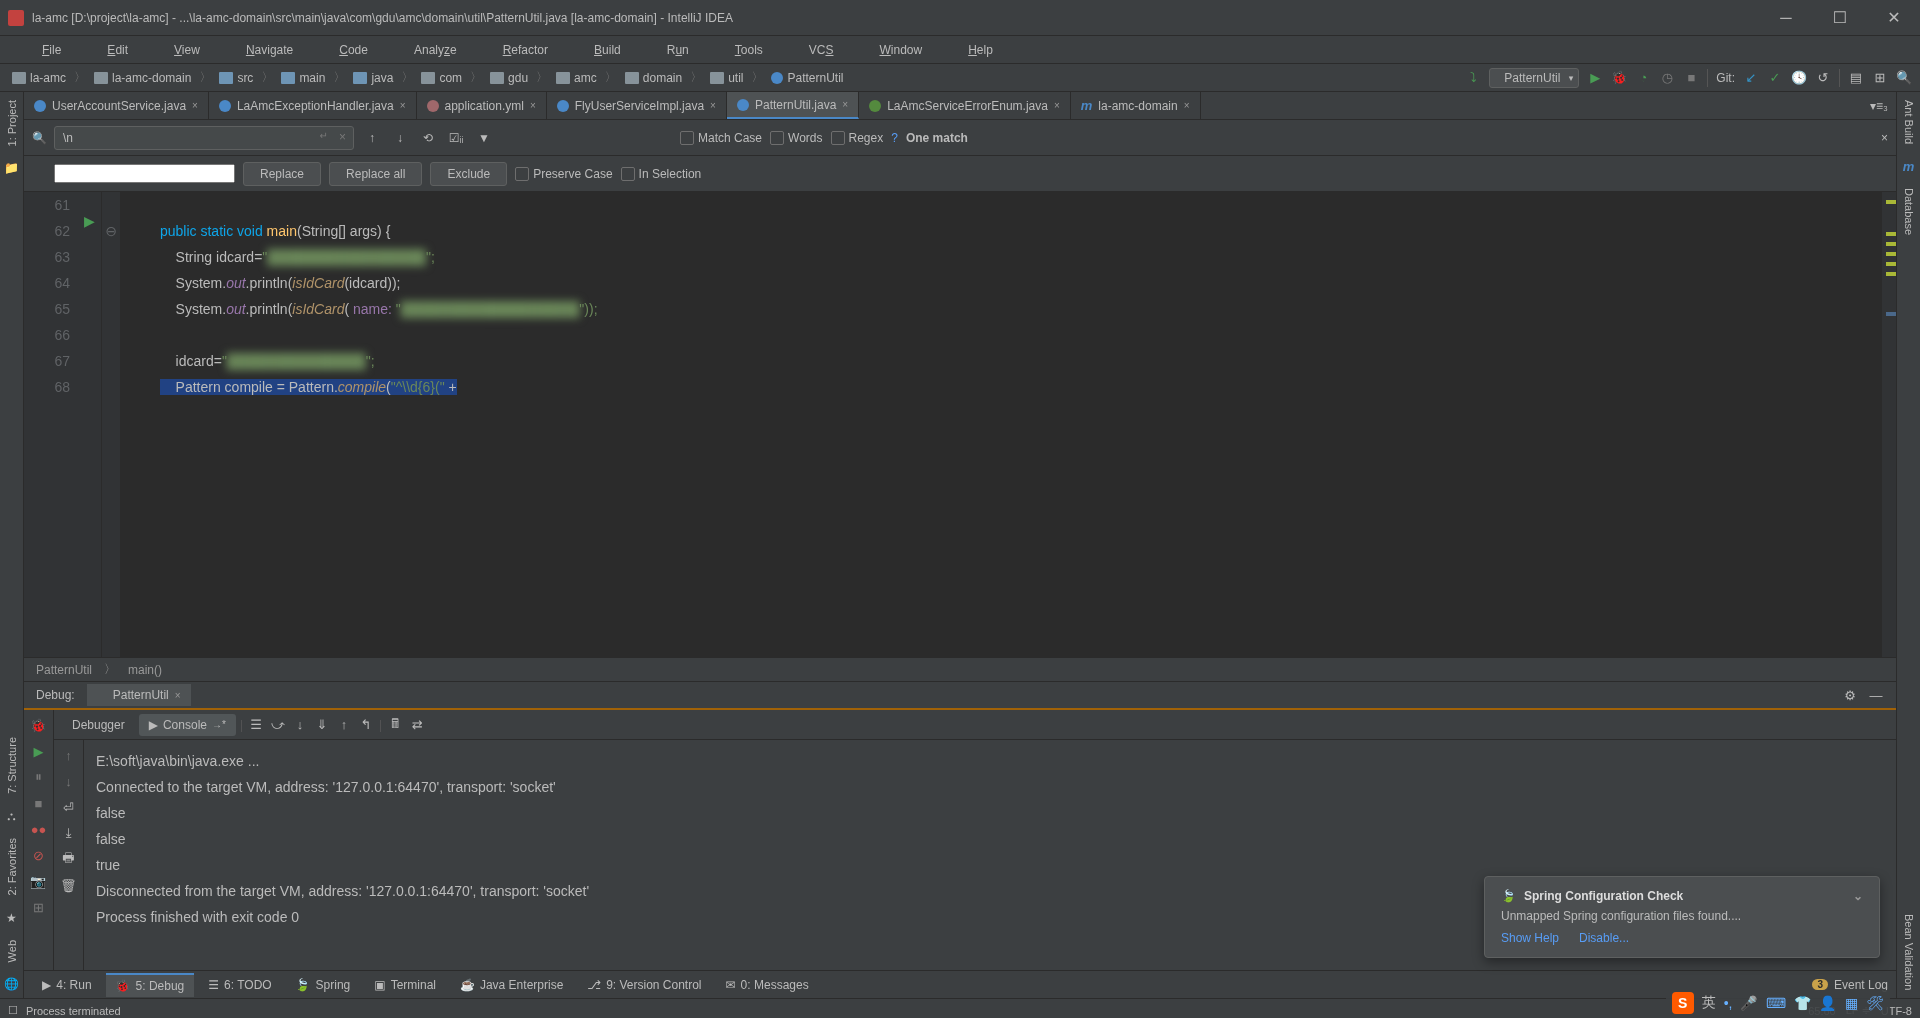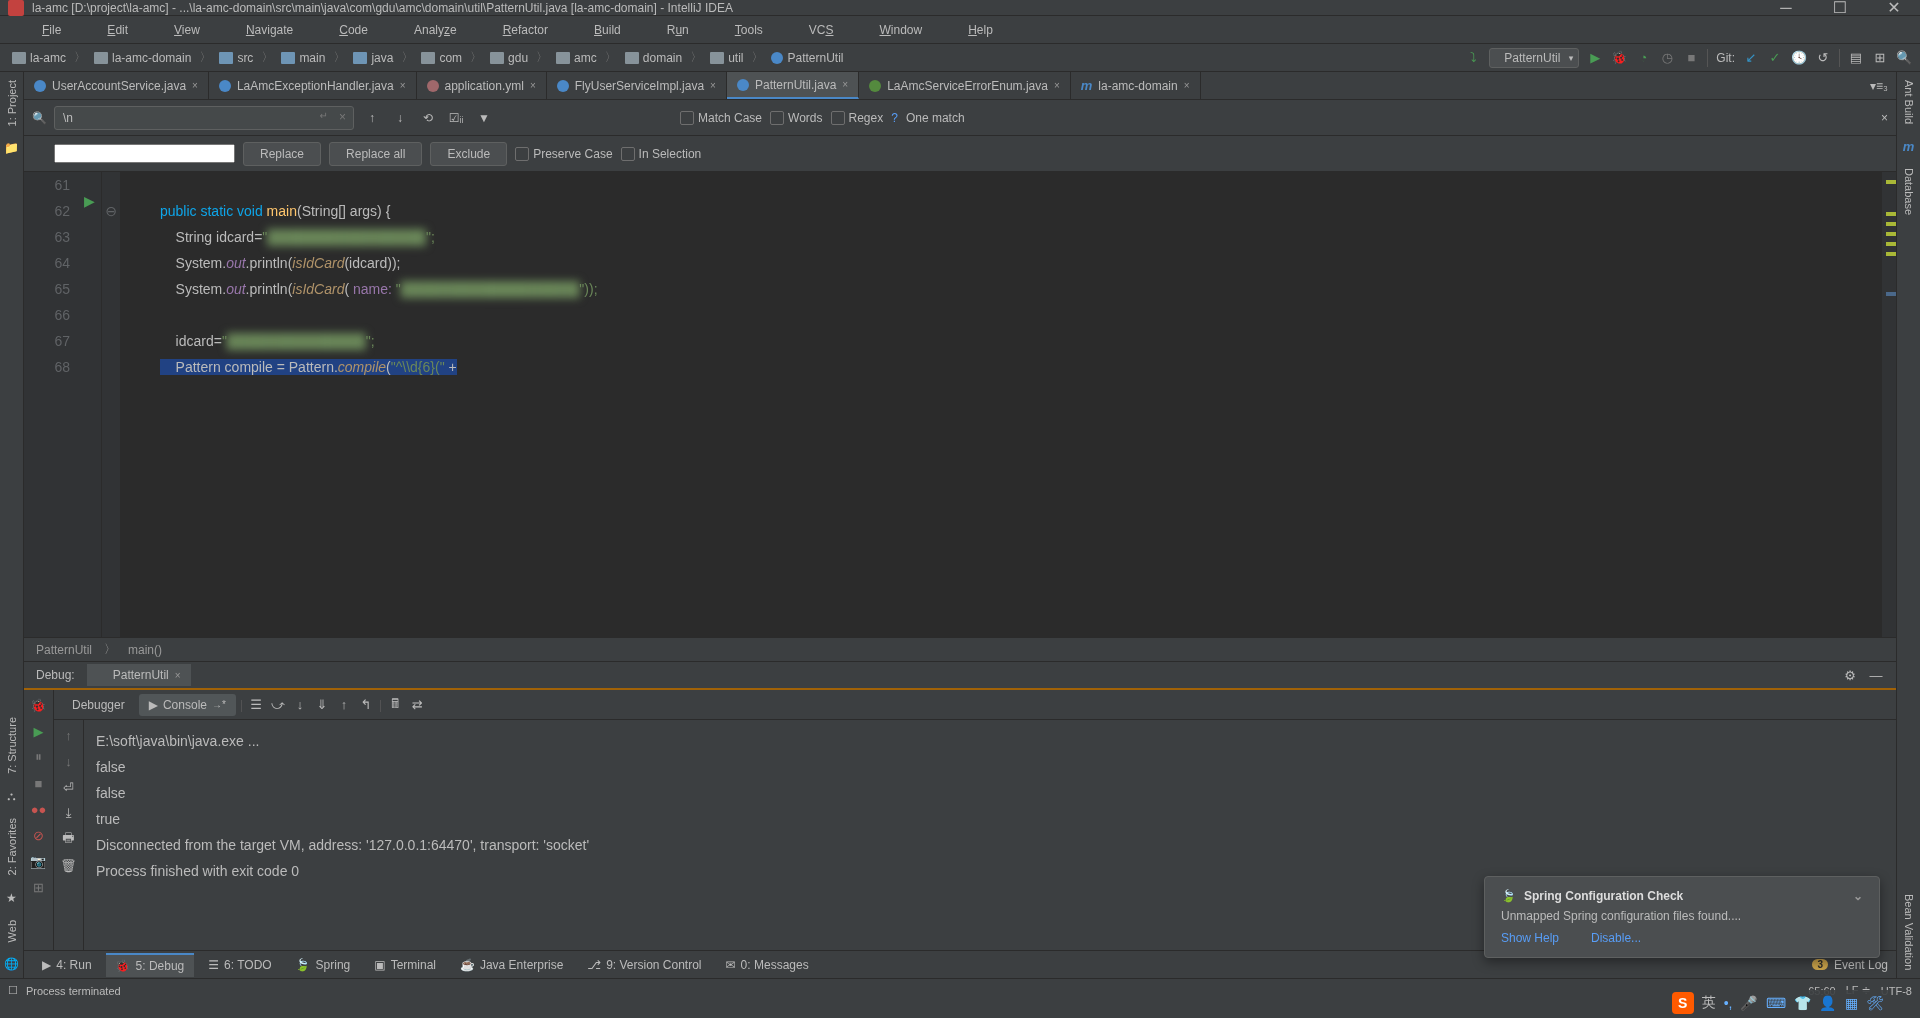--- a/index.html
+++ b/index.html
@@ -1,17 +1,17 @@
 <!DOCTYPE html>
 <html><head>
 <meta charset="utf-8">
 <style>
 * { margin: 0; padding: 0; box-sizing: border-box; font-family: "Segoe UI", sans-serif; }
 body { background: #3c3f41; color: #bbbbbb; font-size: 12px; overflow: hidden; width: 1920px; height: 1018px; }
-.titlebar { height: 16px; background: #3c3f41; display: flex; align-items: center; padding: 0 8px; border-bottom: 1px solid #2b2b2b; }
+.titlebar { height: 36px; background: #3c3f41; display: flex; align-items: center; padding: 0 8px; border-bottom: 1px solid #2b2b2b; }
 .titlebar-icon { width: 16px; height: 16px; background: #c3423f; border-radius: 2px; margin-right: 8px; }
 .titlebar-text { flex: 1; font-size: 12px; color: #bbbbbb; }
 .winbtns { display: flex; gap: 18px; }
 .winbtn { width: 36px; height: 22px; display: flex; align-items: center; justify-content: center; cursor: pointer; font-size: 16px;}
 .menubar { height: 28px; background: #3c3f41; display: flex; align-items: center; padding: 0 8px; gap: 4px; border-bottom: 1px solid #2b2b2b; }
 .menu-item { padding: 3px 8px; cursor: pointer; margin-left: 26px; }
 .menu-item .u { text-decoration: underline; }
 .toolbar { height: 28px; background: #3c3f41; display: flex; align-items: center; padding: 0 8px; border-bottom: 1px solid #2b2b2b; }
 .crumb { display: flex; align-items: center; gap: 4px; padding: 0 4px; cursor: pointer; }
 .crumb .sep { color: #787878; margin-left: 4px; }
@@ -82,21 +82,21 @@
 .console-out { flex:1; padding:8px 12px; font-family:"Consolas",monospace; font-size:14px; line-height:26px; color:#bbb; white-space:pre;}
 .bottom-tabs { height:28px; background:#3c3f41; border-top:1px solid #2b2b2b; display:flex; align-items:center; padding:0 8px; gap:4px;}
 .btab { padding:4px 10px; cursor:pointer; display:flex; align-items:center; gap:5px; font-size:12px;}
 .btab.active { border-top:2px solid #4a88c7; background:#4e5254;}
 .statusbar { height:24px; background:#3c3f41; border-top:1px solid #2b2b2b; display:flex; align-items:center; padding:0 8px; font-size:11px;}
 .statusbar .sleft { display:flex; align-items:center; gap:8px;}
 .statusbar .sright { margin-left:auto; display:flex; align-items:center; gap:10px;}
 .notif { position:absolute; right:40px; bottom:60px; width:396px; background:#4b4e50; border:1px solid #5e6060; border-radius:4px; padding:12px 16px; box-shadow:0 4px 12px rgba(0,0,0,0.4);}
 .notif-t { font-weight:bold; color:#ddd; display:flex; align-items:center; gap:8px; margin-bottom:6px;}
 .notif-b { color:#bbb; margin-bottom:8px;}
-.notif-a { display:flex; gap:32px;}
+.notif-a { display:flex; gap:20px;}
 .notif-a span { color:#589df6; cursor:pointer;}
 .link { color:#589df6; }
 .badge { background:#c9a24a; color:#2b2b2b; border-radius:8px; padding:0 5px; font-size:10px; font-weight:bold;}
 .ime-bar { position:absolute; right:30px; bottom:2px; display:flex; align-items:center; gap:8px; background:rgba(60,63,65,0.9); padding:2px 6px;}
 .ime-bar .ime-s { width:22px; height:22px; background:#ff5a00; color:#fff; font-weight:bold; border-radius:4px; display:flex; align-items:center; justify-content:center; font-size:14px;}
 .ime-bar span { font-size:14px; cursor:pointer;}
 </style>
 </head>
 <body>
 
@@ -280,21 +280,21 @@
         </div>
       <div class="chk">
           <span class="chk-box"></span>
           <span>W<span class="u">o</span>rds</span>
         </div>
       <div class="chk">
           <span class="chk-box"></span>
           <span>Rege<span class="u">x</span></span>
         </div>
       <span class="link">?</span>
-      <span style="font-weight:normal;">One match</span>
+      <span style="font-weight:bold;">One match</span>
       <span style="margin-left:auto; cursor:pointer;">×</span>
     </div>
 
     <div class="replacebar">
       <span style="width:14px"></span>
       <input class="search" style="">
       <div class="btn"><span class="u">R</span>eplace</div>
       <div class="btn">Replace <span class="u">a</span>ll</div>
       <div class="btn">Exc<span class="u">l</span>ude</div>
       <div class="chk">
@@ -403,21 +403,21 @@
           </div>
           <div class="console-body">
             <div class="console-lbtns">
               <span class="dbtn gray">↑</span>
               <span class="dbtn gray">↓</span>
               <span class="dbtn">⏎</span>
               <span class="dbtn">⤓</span>
               <span class="dbtn">🖶</span>
               <span class="dbtn">🗑</span>
             </div>
-            <div class="console-out"><div>E:\soft\java\bin\java.exe ...</div><div>false</div><div>false</div><div>true</div><div>Disconnected from the target VM, address: '127.0.0.1:64470', transport: 'socket'</div><div></div><div>Process finished with exit code 0</div></div>
+            <div class="console-out"><div>E:\soft\java\bin\java.exe ...</div><div>Connected to the target VM, address: '127.0.0.1:64470', transport: 'socket'</div><div>false</div><div>false</div><div>true</div><div>Disconnected from the target VM, address: '127.0.0.1:64470', transport: 'socket'</div><div></div><div>Process finished with exit code 0</div></div>
           </div>
         </div>
       </div>
     </div>
 
     <div class="bottom-tabs">
       <div class="btab">
           <span>▶</span>
           <span><span class="u">4</span>: Run</span>
         </div>

